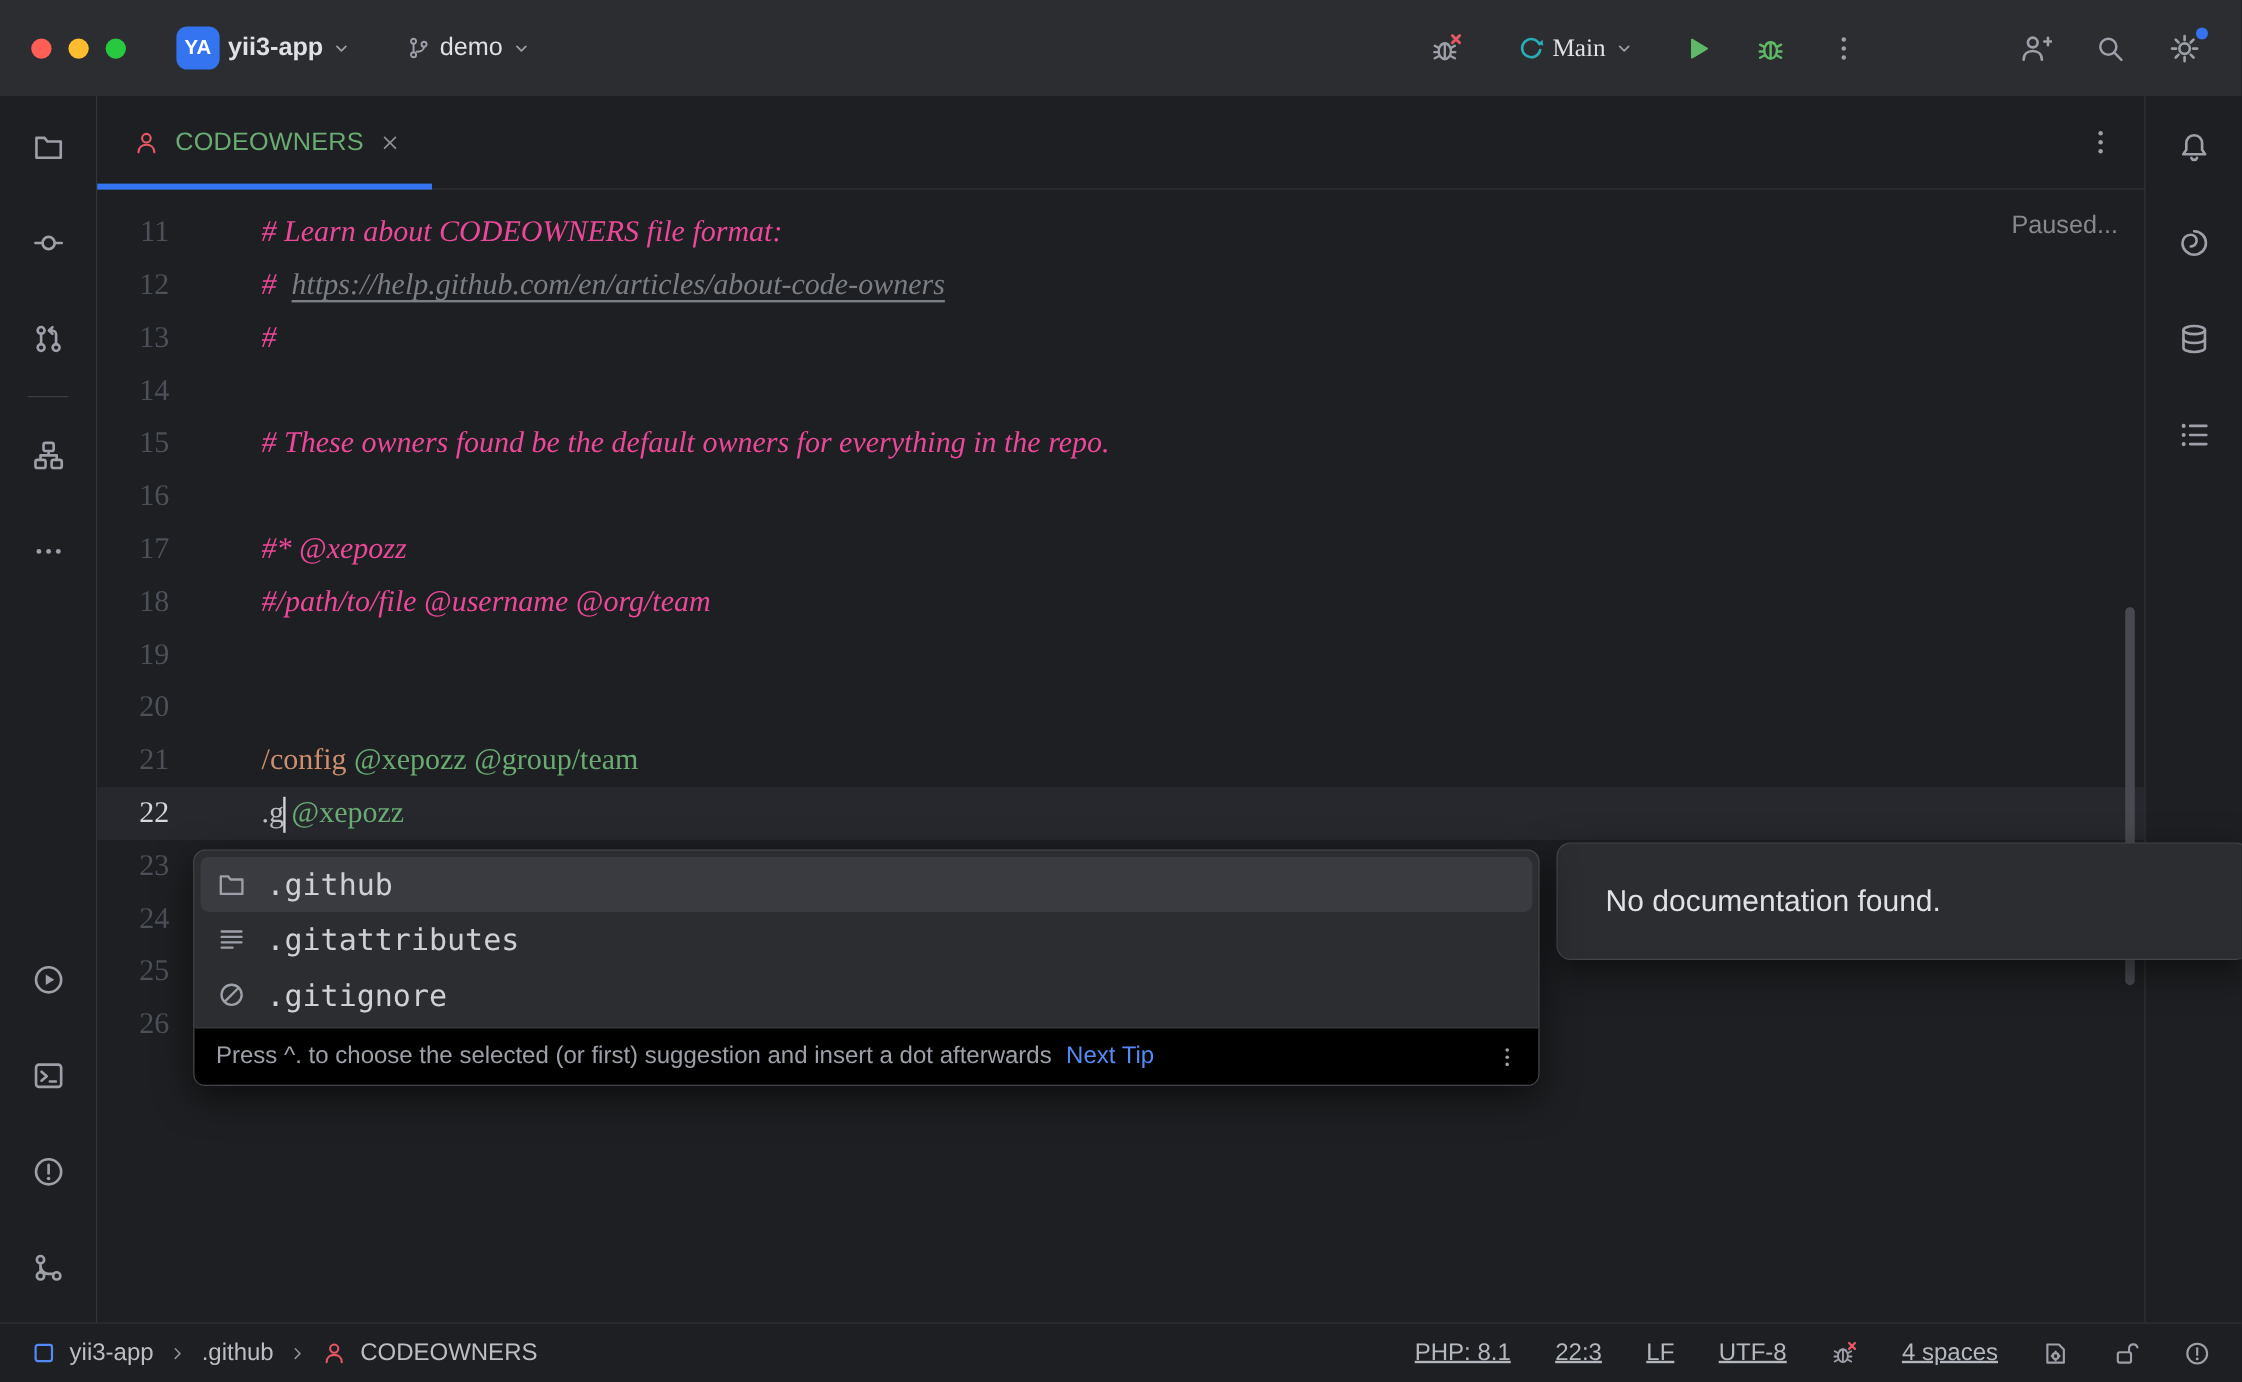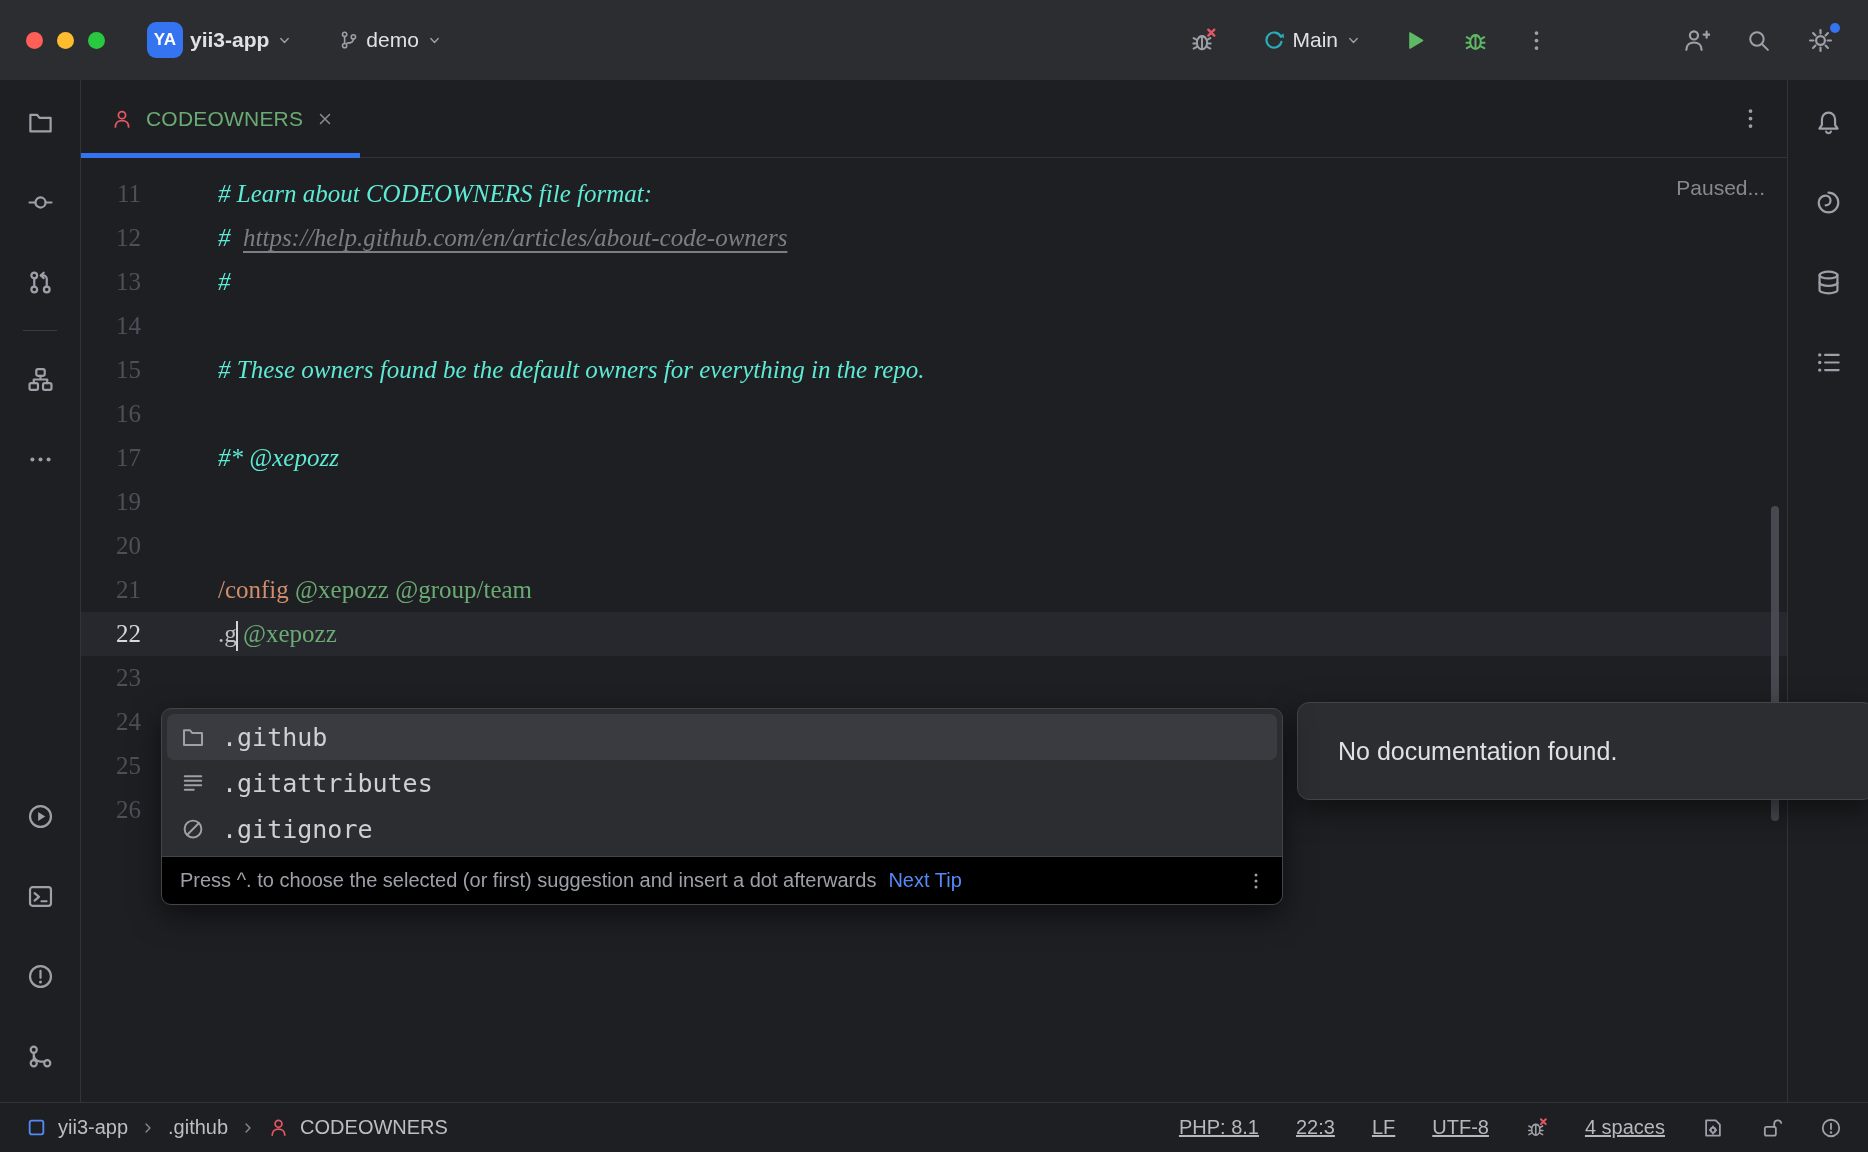--- a/index.html
+++ b/index.html
@@ -21,21 +21,21 @@
   .titlebar {
     height:80px; flex:none; background:#2b2d30;
     display:flex; align-items:center; padding:0 28px 0 26px;
   }
   .traffic { display:flex; gap:14px; align-items:center; }
   .tl { width:17px; height:17px; border-radius:50%; display:inline-block; }
   .tl-close{background:#ff5f57} .tl-min{background:#febc2e} .tl-max{background:#28c840}
   .widget { display:flex; align-items:center; gap:7px; padding:8px 10px; border-radius:8px; }
   .project-widget { margin-left:32px; }
   .branch-widget { margin-left:26px; }
-  .run-widget { margin-left:30px; }
+  .run-widget { margin-left:30px;font-family:Liberation Serif, serif; }
   .project-badge {
     width:36px; height:36px; border-radius:9px; background:#3574f0; color:#fff;
     font-size:17px; font-weight:700; display:flex; align-items:center; justify-content:center;
     letter-spacing:.3px;
   }
   .widget-label { font-size:21px; color:#dfe1e5; }
   .strong { font-weight:600; }
   .titlebar-spacer { flex:1; }
   .tb-btn { margin-left:24px; display:flex; align-items:center; justify-content:center; padding:6px; border-radius:8px; position:relative; }
   .tb-btn.far { margin-left:122px; }
@@ -58,21 +58,21 @@
   .tab-kebab { margin-left:auto; margin-right:18px; }
 
   
   .editor { flex:1; position:relative; overflow:hidden; }
   .lines { padding-top:14px; font-family:Liberation Serif, serif; font-size:25px; }
   .code-line { display:flex; height:44px; line-height:44px; white-space:pre; }
   .code-line.current { background:#26282e; }
   .line-num { width:60px; flex:none; text-align:right; color:#4b5059; }
   .current .line-num { color:#d5d8de; }
   .line-code { flex:1; padding-left:77px; }
-  .tok-comment { color:#5eead4; font-style:italic; }
+  .tok-comment { color:#ec4899; font-style:italic; }
   .tok-link { color:#7a7e85; font-style:italic; text-decoration:underline; text-underline-offset:5px; }
   .tok-path { color:#cf8e6d; }
   .tok-owner { color:#6aab73; }
   .tok-plain { color:#bcbec4; }
   .tok-caret { display:inline-block; width:2px; height:30px; background:#d0d4da; vertical-align:middle; margin:0 -1px; }
   .paused { position:absolute; top:18px; right:22px; font-size:21px; color:#87898e; }
   .scrollbar { position:absolute; right:8px; top:348px; width:8px; height:315px; border-radius:4px; background:#4e5157; opacity:.85; }
 
   
   .completion-popup {
@@ -381,20 +381,21 @@
     </div>
     <div class="editor">
       <div class="lines">
           <div class="code-line"><span class="line-num">11</span><span class="line-code"><span class="tok-comment"># Learn about CODEOWNERS file format:</span></span></div>
           <div class="code-line"><span class="line-num">12</span><span class="line-code"><span class="tok-comment">#  </span><span class="tok-link">https://help.github.com/en/articles/about-code-owners</span></span></div>
           <div class="code-line"><span class="line-num">13</span><span class="line-code"><span class="tok-comment">#</span></span></div>
           <div class="code-line"><span class="line-num">14</span><span class="line-code"></span></div>
           <div class="code-line"><span class="line-num">15</span><span class="line-code"><span class="tok-comment"># These owners found be the default owners for everything in the repo.</span></span></div>
           <div class="code-line"><span class="line-num">16</span><span class="line-code"></span></div>
           <div class="code-line"><span class="line-num">17</span><span class="line-code"><span class="tok-comment">#* @xepozz</span></span></div>
+          <div class="code-line"><span class="line-num">18</span><span class="line-code"><span class="tok-comment">#/path/to/file @username @org/team</span></span></div>
           <div class="code-line"><span class="line-num">19</span><span class="line-code"></span></div>
           <div class="code-line"><span class="line-num">20</span><span class="line-code"></span></div>
           <div class="code-line"><span class="line-num">21</span><span class="line-code"><span class="tok-path">/config</span><span class="tok-plain"> </span><span class="tok-owner">@xepozz @group/team</span></span></div>
           <div class="code-line current"><span class="line-num">22</span><span class="line-code"><span class="tok-plain">.g</span><span class="tok-caret"></span><span class="tok-plain"> </span><span class="tok-owner">@xepozz</span></span></div>
           <div class="code-line"><span class="line-num">23</span><span class="line-code"></span></div>
           <div class="code-line"><span class="line-num">24</span><span class="line-code"></span></div>
           <div class="code-line"><span class="line-num">25</span><span class="line-code"></span></div>
           <div class="code-line"><span class="line-num">26</span><span class="line-code"></span></div>
         </div>
       <span class="paused">Paused...</span>

